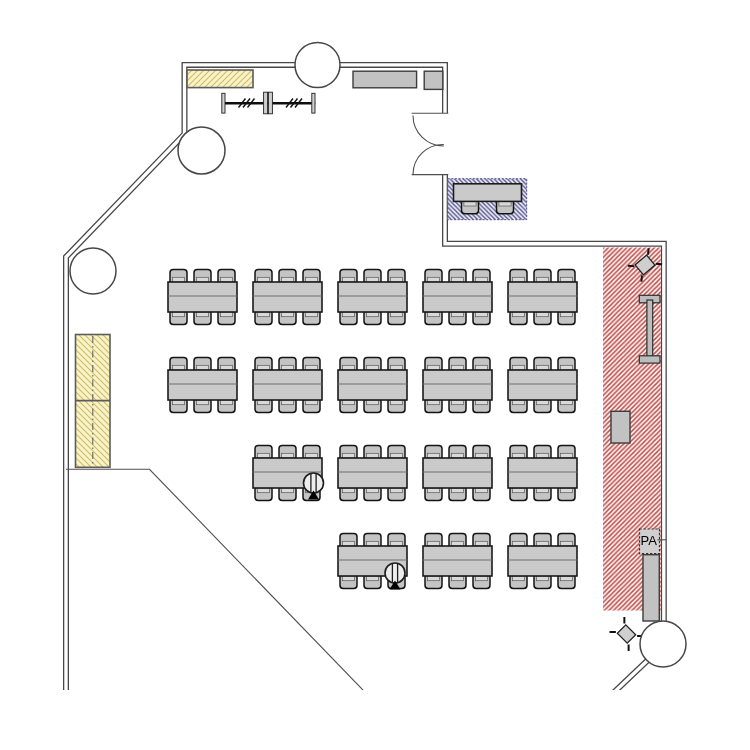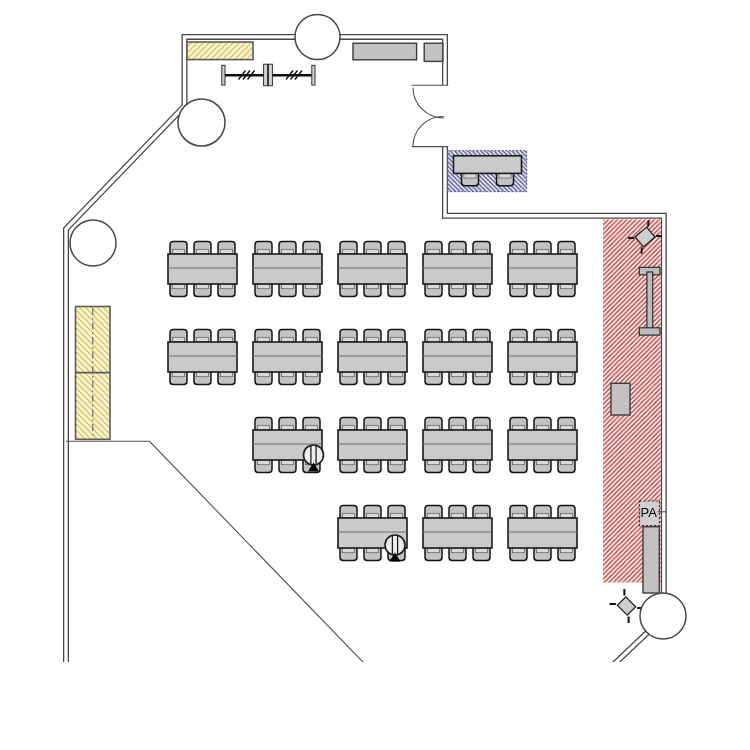--- a/index.html
+++ b/index.html
@@ -1,16 +1,16 @@
 <!DOCTYPE html>
 <html style="--wall: #474747; --table-fill: #cacaca; --table-stroke: #1b1b1b; --chair-fill: #c4c4c4; --yellow-fill: #faf3c5; --yellow-hatch: #ccbc70; --red-bg: #fdf7f6; --red-hatch: #bf4f4c; --blue-bg: #ebebf5; --blue-hatch: #52528b; --fixture-fill: #c2c2c2; --fixture-stroke: #3c3c3c;"><head>
 <meta charset="utf-8">
 <style>
   html,body{margin:0;padding:0;background:#fff;}
-  .plan-wrap{width:750px;height:662px;position:relative;background:#fff;font-family:"Liberation Sans",sans-serif;}
+  .plan-wrap{width:750px;height:662px;position:relative;background:#fff;font-family:"Liberation Sans",sans-serif;margin-top:28px;}
   svg{display:block;}
 
   
   .walls path{fill:none;stroke:var(--wall,#474747);stroke-width:6;stroke-linejoin:miter;}
   .walls.inner path{stroke:#ffffff;stroke-width:3.4;}
   .thin{stroke:#4f4f4f;stroke-width:1.1;fill:none;}
 
   .column{fill:#ffffff;stroke:var(--wall,#474747);stroke-width:1.5;}
 
   .table{fill:var(--table-fill,#cacaca);stroke:var(--table-stroke,#1b1b1b);stroke-width:1.6;}

